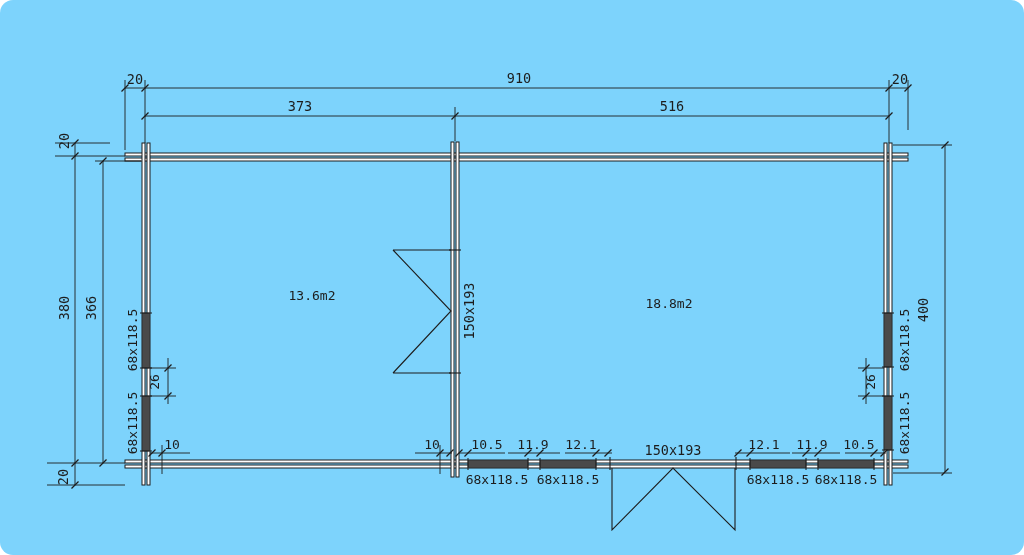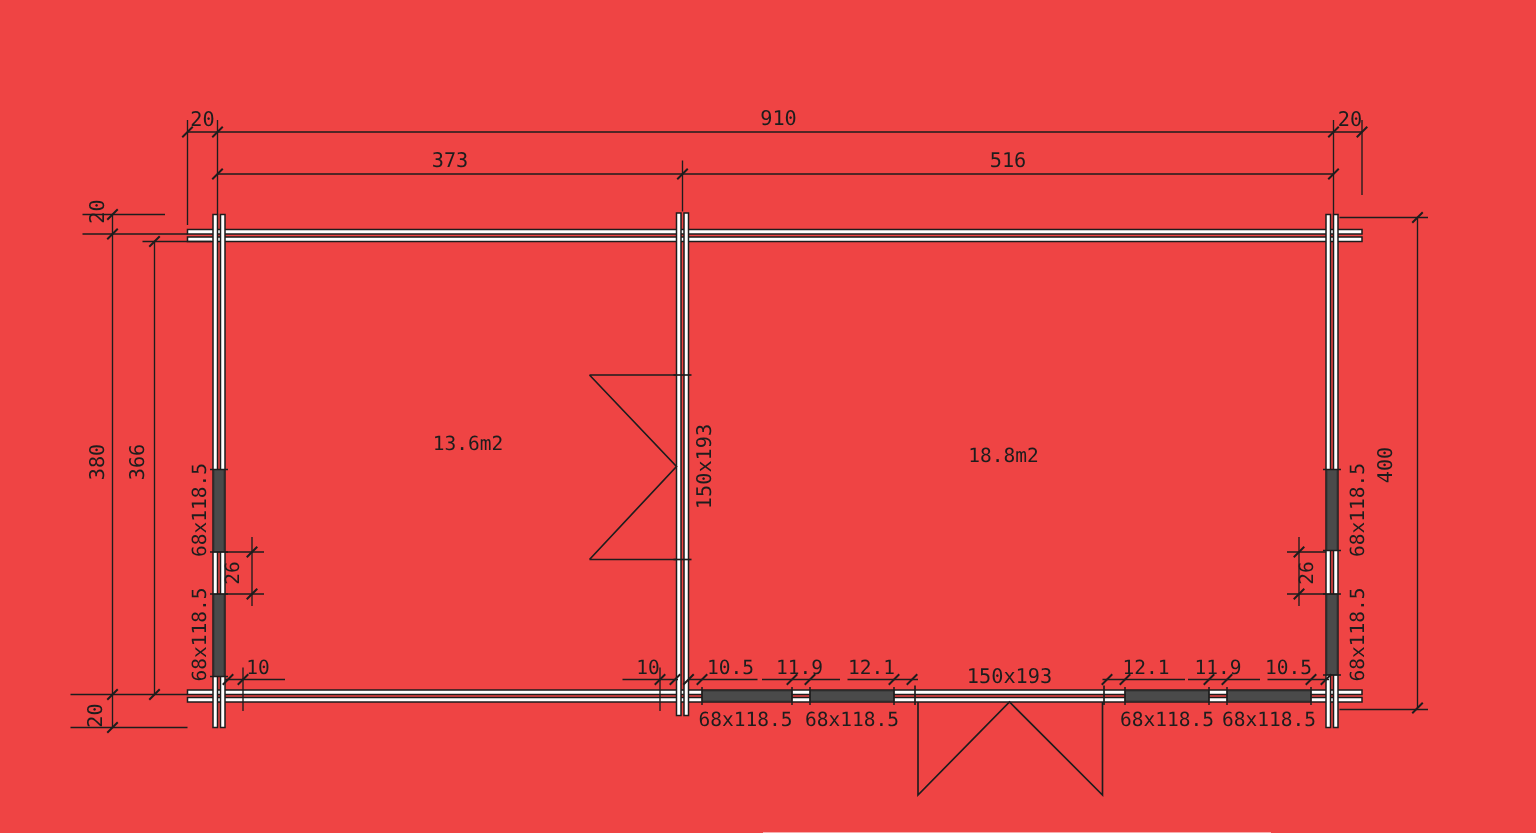--- a/index.html
+++ b/index.html
@@ -1,16 +1,16 @@
 <!DOCTYPE html>
 <html><head>
 <meta charset="utf-8">
 <style>
   html,body{margin:0;padding:0;background:#ffffff;}
-  .page{width:1024px;height:555px;background:#ef4444;position:relative;overflow:hidden;}
+  .page{width:1024px;height:555px;background:#7dd3fc;position:relative;overflow:hidden;border-radius:13px;}
   svg{display:block;}
   .wallrect{fill:#ffffff;stroke:#1d1d1d;stroke-width:1;}
   .thin{stroke:#1d1d1d;stroke-width:0.9;fill:none;}
   .tick{stroke:#1d1d1d;stroke-width:1.3;fill:none;}
   .frame{stroke:#1d1d1d;stroke-width:1.1;fill:none;}
   .door{stroke:#1d1d1d;stroke-width:1.1;fill:none;}
   .winbar{fill:#4a4a4a;stroke:#1d1d1d;stroke-width:0.6;}
   .wintick{stroke:#1d1d1d;stroke-width:1;fill:none;}
   .txt{font-family:"DejaVu Sans Mono", monospace;font-size:13.5px;fill:#1d1d1d;text-anchor:middle;}
   .txt-s{font-size:13px;}

